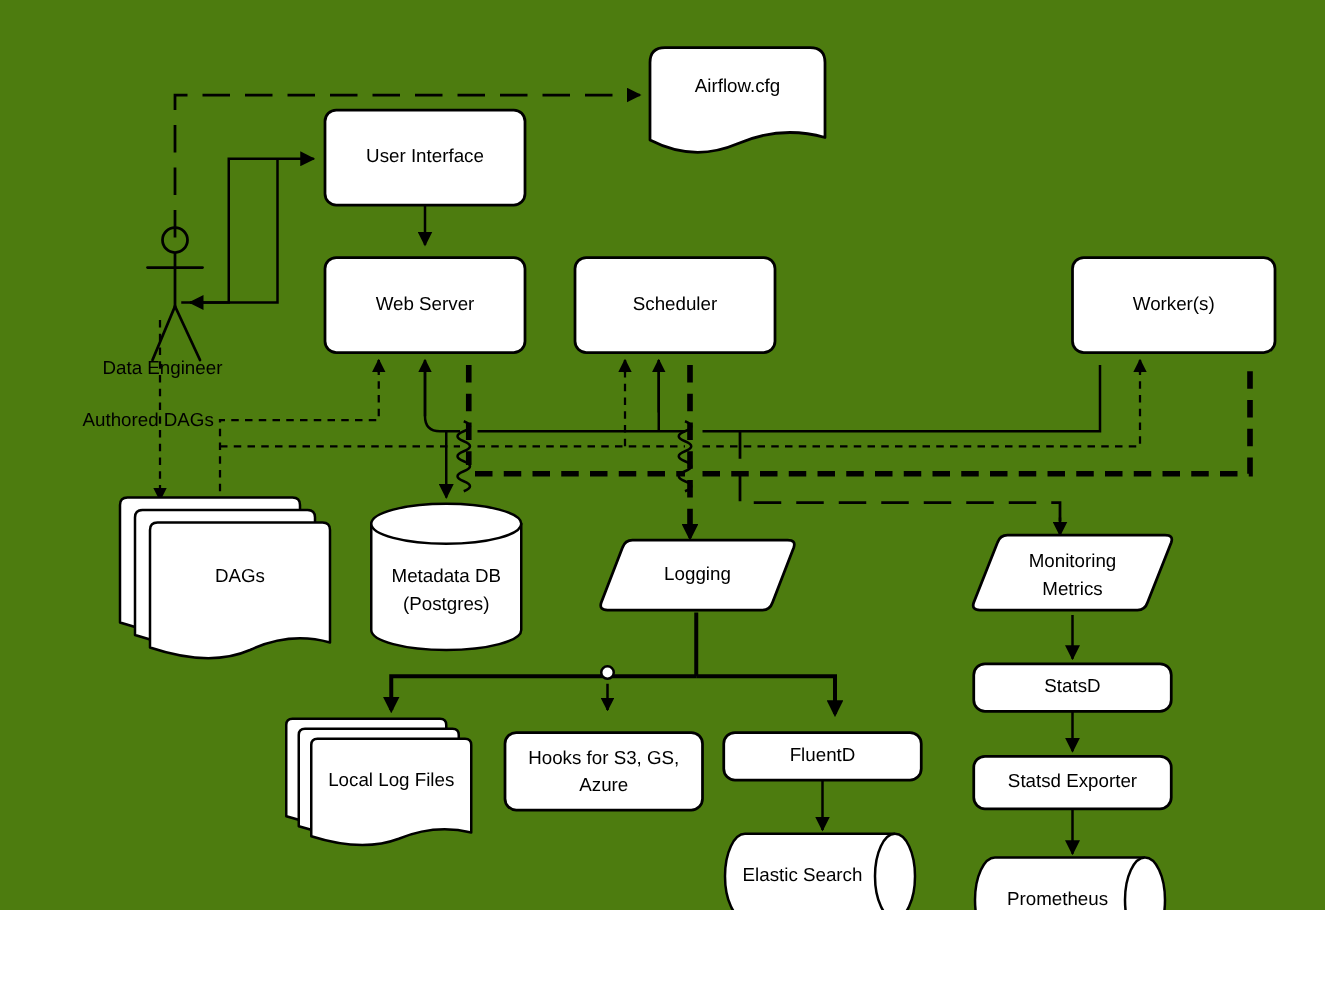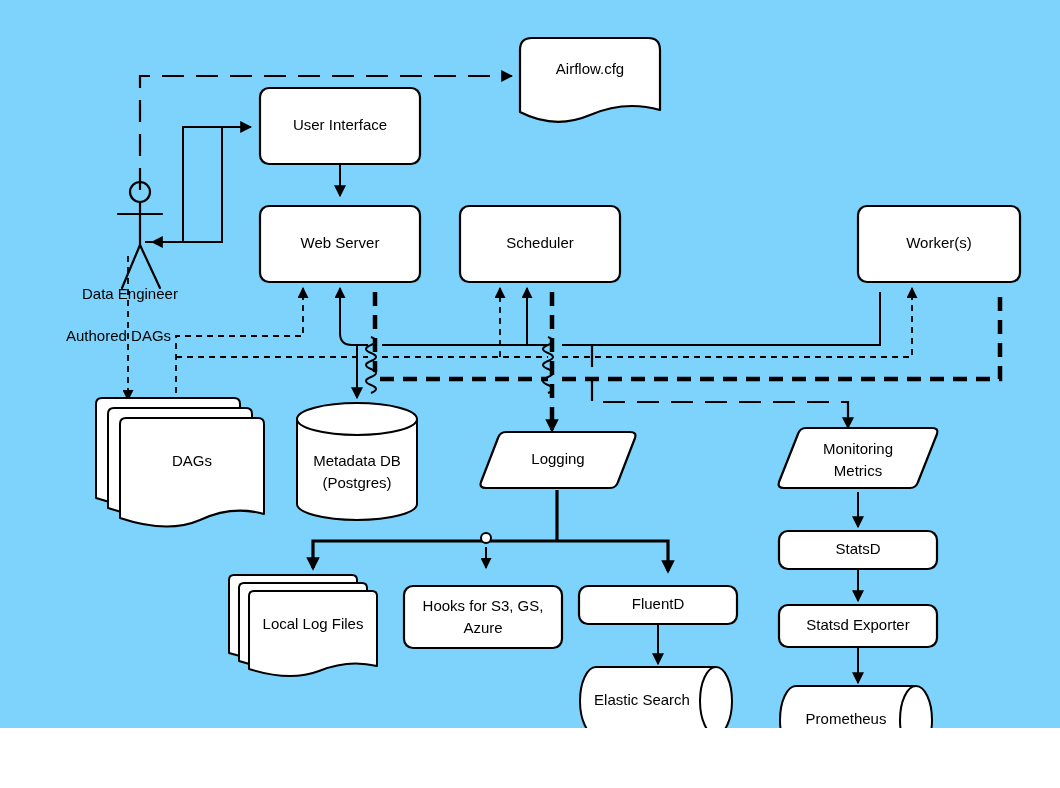--- a/index.html
+++ b/index.html
@@ -8,21 +8,21 @@
     padding: 0;
     background: #ffffff;
   }
   body {
     font-family: "Liberation Sans", sans-serif;
   }
   #canvas-wrap {
     position: relative;
     width: 1060px;
     height: 728px;
-    background: #7dd3fc;
+    background: #4d7c0f;
     overflow: hidden;
   }
   svg#diagram {
     display: block;
     width: 1060px;
     height: 788px;
   }
   .node-label {
     font-family: "Liberation Sans", sans-serif;
     font-size: 15px;

